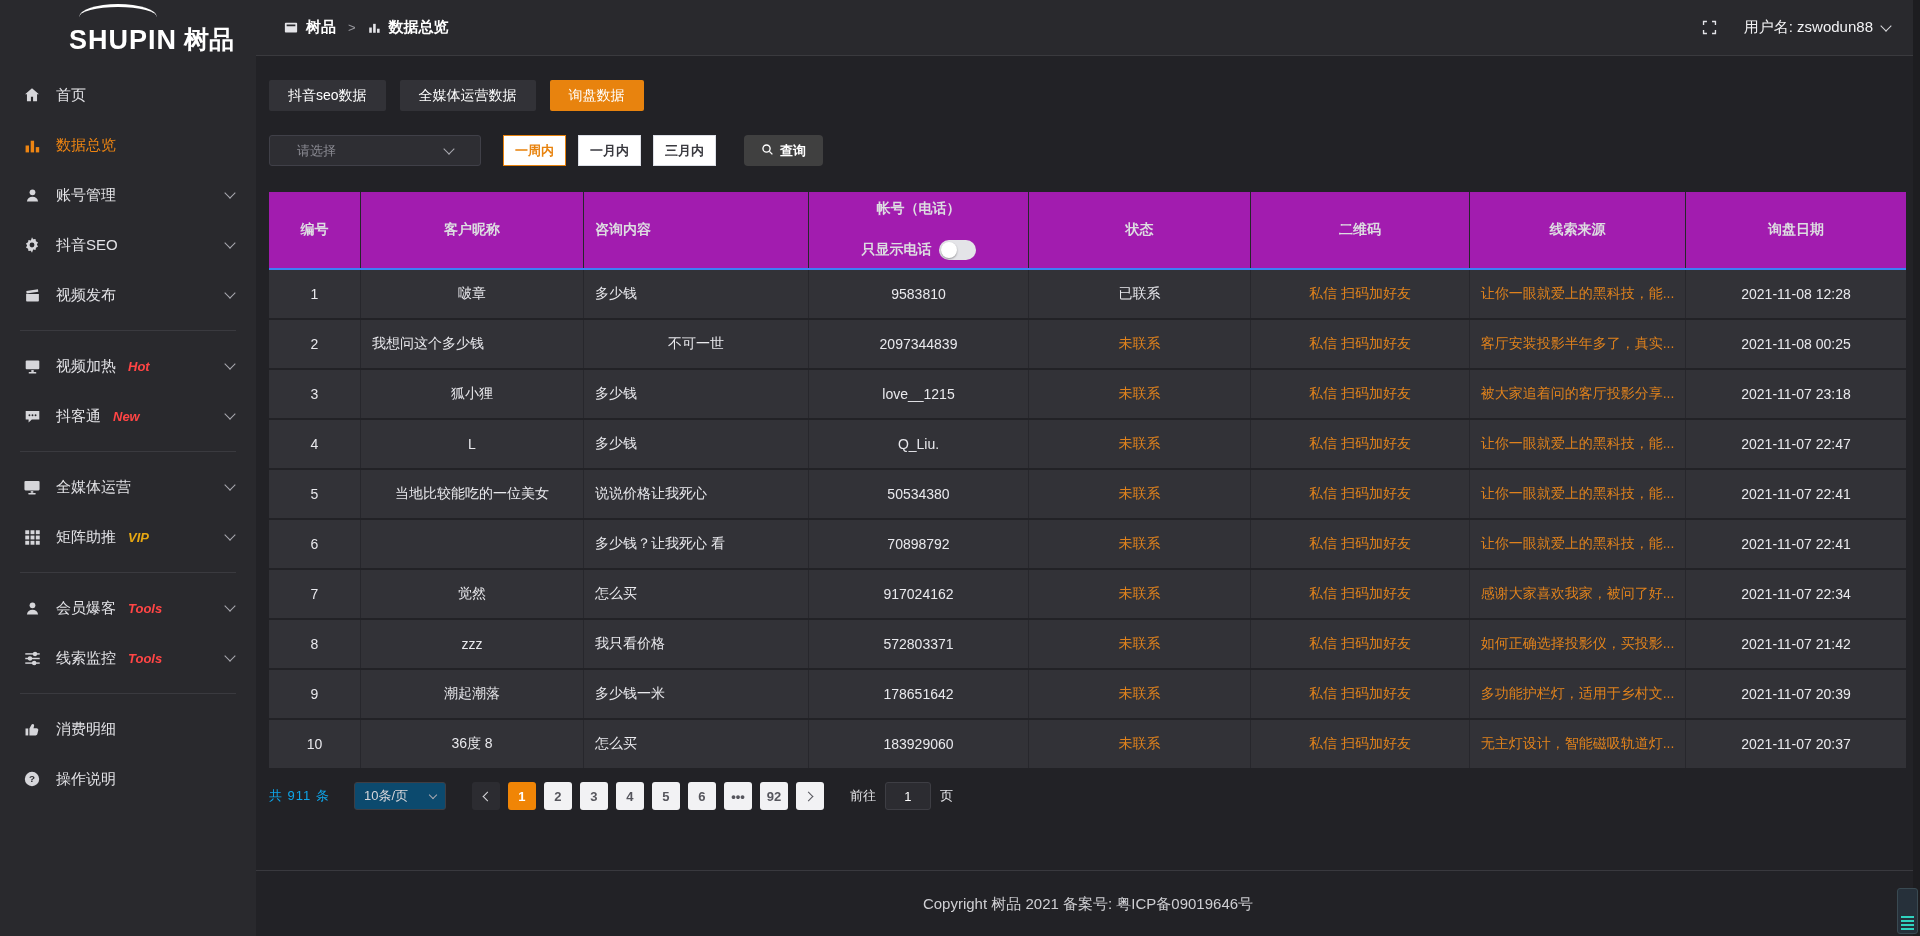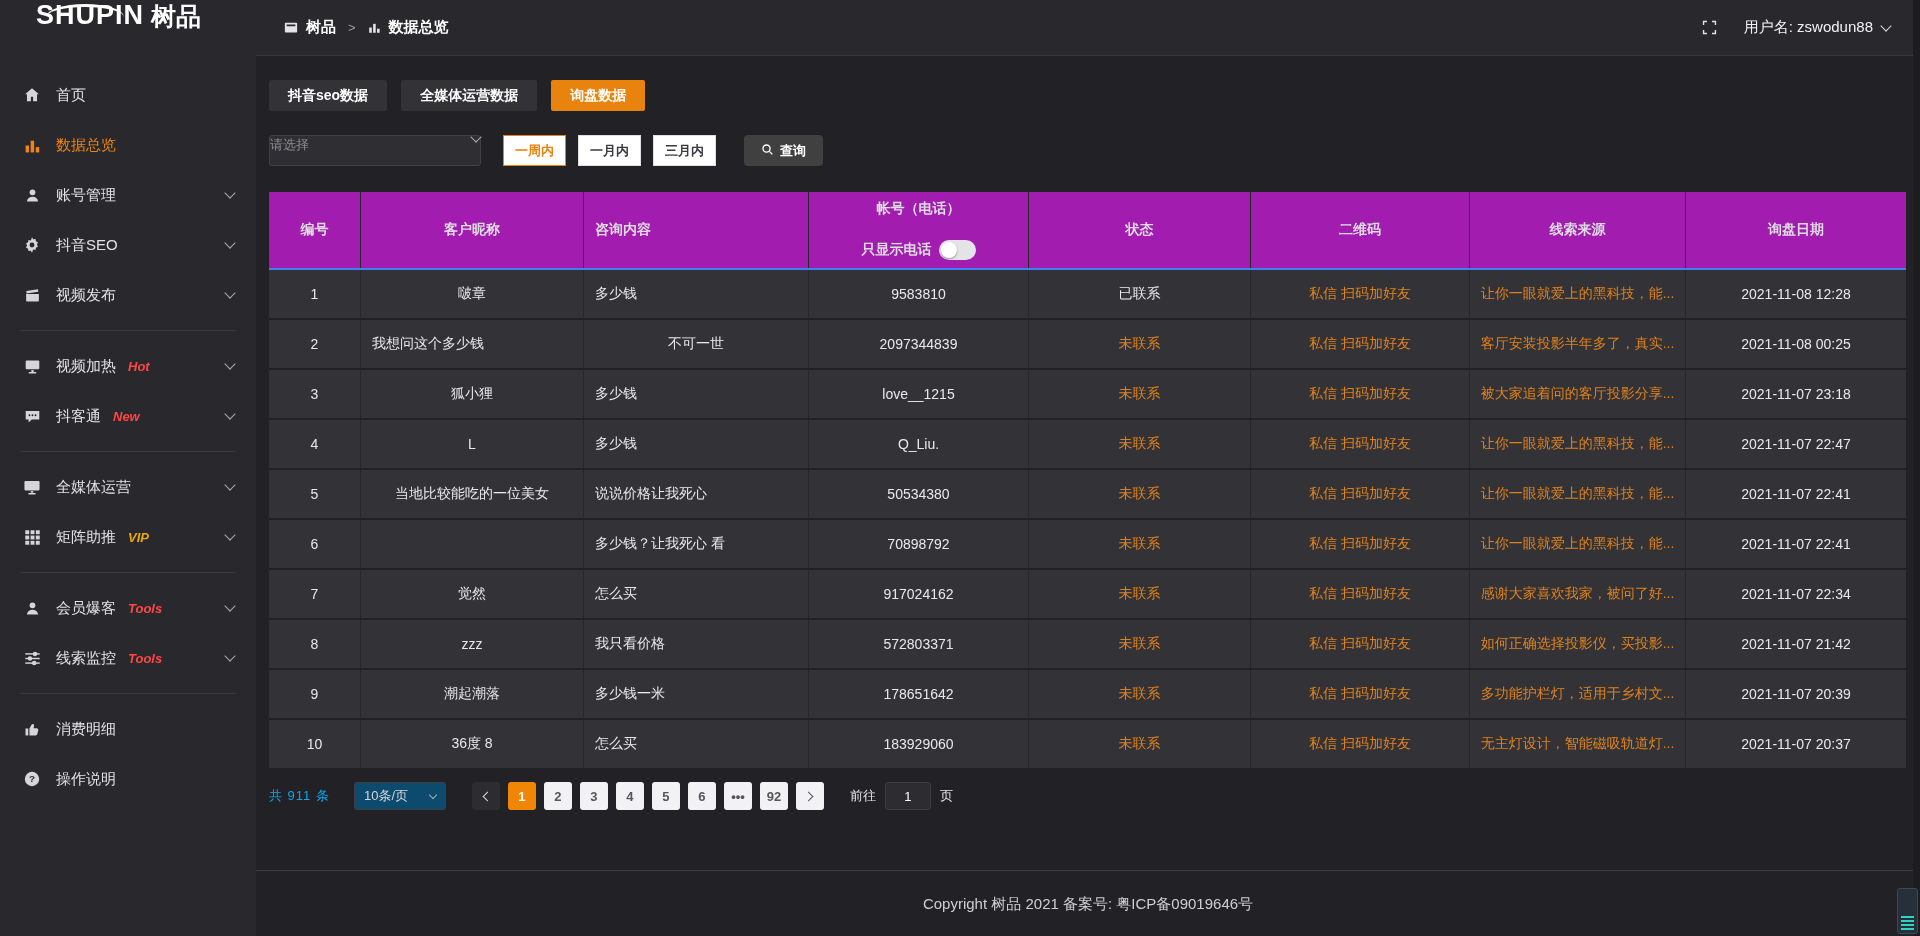--- a/index.html
+++ b/index.html
@@ -2,21 +2,21 @@
 <html><head>
 <meta charset="utf-8">
 <style>
   * { margin:0; padding:0; box-sizing:border-box; }
   html,body { width:1920px; height:936px; overflow:hidden; }
   body { font-family:"Liberation Sans","DejaVu Sans",sans-serif; background:#222226; color:#e8e8ec; }
   .app { display:flex; width:1920px; height:936px; }
 
   
   .sidebar { width:256px; min-width:256px; background:#29292d; display:flex; flex-direction:column; }
-  .logo { height:56px; display:flex; align-items:flex-start; padding-left:36px; position:relative; }
+  .logo { height:56px; display:flex; align-items:flex-end; padding-left:36px; position:relative;margin-left:33px; }
   .logo-en { font-size:27px; font-weight:900; letter-spacing:1px; color:#fff; }
   .logo-arc { position:absolute; left:46px; top:4px; width:78px; height:13px;
               border-top:3px solid #fff; border-radius:50% 50% 0 0 / 100% 100% 0 0; }
   .logo-cn { font-size:25px; font-weight:800; color:#fff; margin-left:7px; }
   .nav { padding-top:14px; flex:1; }
   .nav-item { display:flex; align-items:center; height:50px; padding:0 22px; color:#e2e2e6;
               font-size:15px; cursor:pointer; }
   .nav-item .nicon { width:20px; height:20px; margin-right:14px; display:flex; align-items:center;
               justify-content:center; color:#d6d6da; }
   .nav-item.active, .nav-item.active .nicon { color:#ee8512; }
@@ -37,27 +37,27 @@
   .top-right { margin-left:auto; display:flex; align-items:center; gap:26px; }
   .username { font-size:15px; color:#f2f2f4; display:flex; align-items:center; gap:9px; cursor:pointer; }
   .username .chev { margin:0; margin-top:-4px; border-color:#d8d8dc; }
   .fs-btn { display:flex; cursor:pointer; }
 
   .content { flex:1; display:flex; flex-direction:column; padding:24px 14px 0 13px; background:#222226; }
 
   
   .tabs { display:flex; gap:14px; }
   .tab { height:31px; padding:0 19px; display:flex; align-items:center; background:#323237;
-         color:#fff; font-size:14px; font-weight:bold; border-radius:2px; cursor:pointer;text-align:center; }
+         color:#fff; font-size:14px; font-weight:normal; border-radius:2px; cursor:pointer;text-align:center; }
   .tab.active { background:#e8830e; }
 
   
   .filters { display:flex; align-items:center; margin-top:24px; gap:12px; }
   .select { width:212px; height:31px; background:#2e2e33; border:1px solid #404048; border-radius:3px;
-            display:flex; padding:0 0; font-size:13px; color:#8b8b93; cursor:pointer; }
+            display:flex; align-items:center; padding:0 27px; font-size:13px; color:#8b8b93; cursor:pointer; }
   .select .chev { margin-left:auto; margin-top:-3px; }
   .range-group { display:flex; gap:12px; margin-left:10px; }
   .rbtn { width:63px; height:31px; border-radius:0; background:#fff; border:1px solid #dcdfe6;
           color:#3a3a40; font-size:13px; font-weight:bold; display:flex; align-items:center;
           justify-content:center; cursor:pointer; }
   .rbtn.active { border-color:#e8830e; color:#e8830e; }
   .search-btn { margin-left:16px; height:31px; padding:0 17px; background:#404040; border-radius:4px;
           color:#fff; font-size:13px; font-weight:bold; display:flex; align-items:center; gap:6px; cursor:pointer; }
 
   

